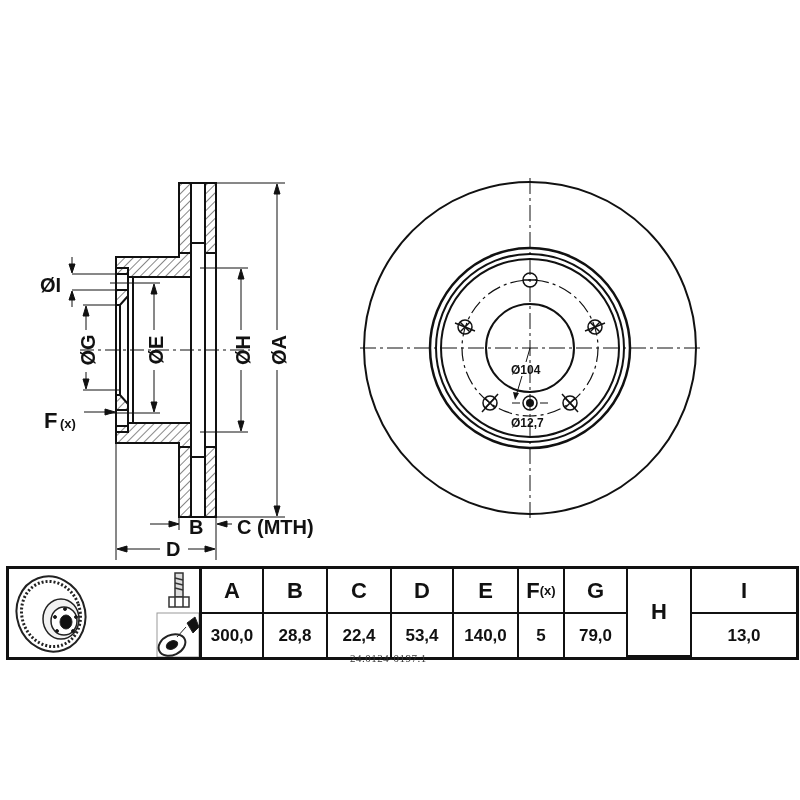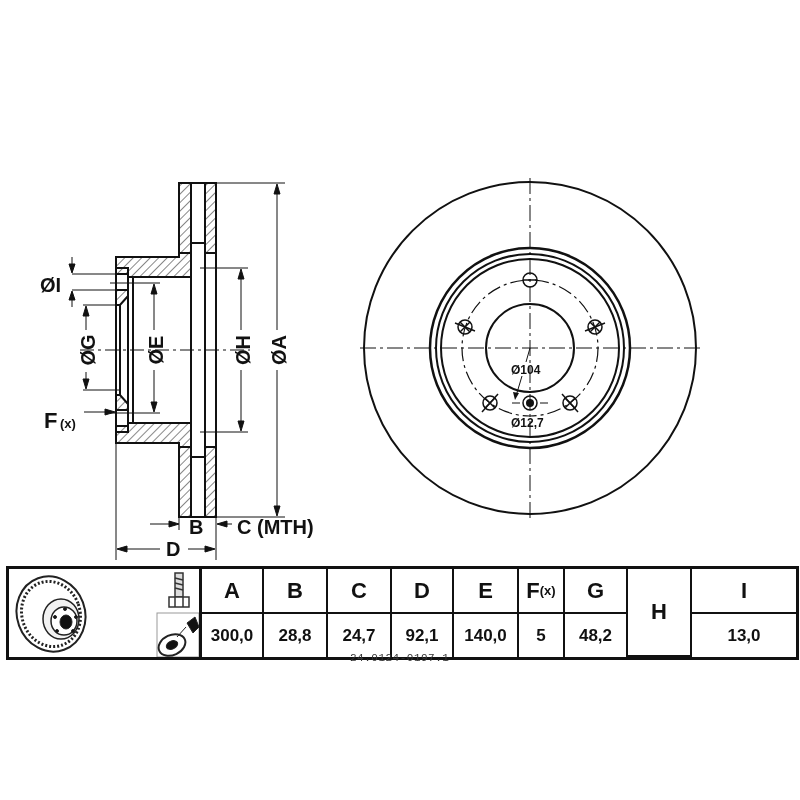--- a/index.html
+++ b/index.html
@@ -11,21 +11,21 @@
                 border: 3px solid #111; box-sizing: border-box; display: flex; background: #fff; }
   .icon-cell { width: 193px; border-right: 3px solid #111; position: relative; box-sizing: border-box; }
   .cols { flex: 1; display: flex; }
   .col { display: flex; flex-direction: column; border-right: 2px solid #111; box-sizing: border-box; }
   .col:last-child { border-right: none; }
   .col .hd, .col .val { flex: 1; display: flex; align-items: center; justify-content: center; font-weight: bold; }
   .col .hd { font-size: 22px; border-bottom: 2px solid #111; }
   .col .val { font-size: 17px; }
   .fx-small { font-size: 13px; }
   #ref-code { position: absolute; left: 350px; top: 652px; font-size: 11px; color: #333;
-              font-family: Liberation Mono, monospace; letter-spacing: 0.5px; }
+              font-family: Liberation Serif, serif; letter-spacing: 0.5px; }
 </style>
 </head>
 <body>
 
 <svg width="800" height="800" viewBox="0 0 800 800">
   <defs>
     <pattern id="hatch" patternUnits="userSpaceOnUse" width="6" height="6" patternTransform="rotate(45)">
       <line x1="0" y1="0" x2="0" y2="6" stroke="#111" stroke-width="1"></line>
     </pattern>
   </defs>
@@ -211,40 +211,40 @@
     <div class="col" style="width:62px">
       <div class="hd">A</div>
       <div class="val">300,0</div>
     </div>
     <div class="col" style="width:64px">
       <div class="hd">B</div>
       <div class="val">28,8</div>
     </div>
     <div class="col" style="width:64px">
       <div class="hd">C</div>
-      <div class="val">24,7</div>
+      <div class="val">22,4</div>
     </div>
     <div class="col" style="width:62px">
       <div class="hd">D</div>
-      <div class="val">92,1</div>
+      <div class="val">53,4</div>
     </div>
     <div class="col" style="width:65px">
       <div class="hd">E</div>
       <div class="val">140,0</div>
     </div>
     <div class="col" style="width:46px">
       <div class="hd">
         <span>F</span>
           <span class="fx-small">(x)</span>
       </div>
       <div class="val">5</div>
     </div>
     <div class="col" style="width:63px">
       <div class="hd">G</div>
-      <div class="val">48,2</div>
+      <div class="val">79,0</div>
     </div>
     <div class="col" style="width:64px">
       <div class="hd">H</div>
     </div>
     <div class="col" style="flex:1">
       <div class="hd">I</div>
       <div class="val">13,0</div>
     </div>
   </div>
 </div>

